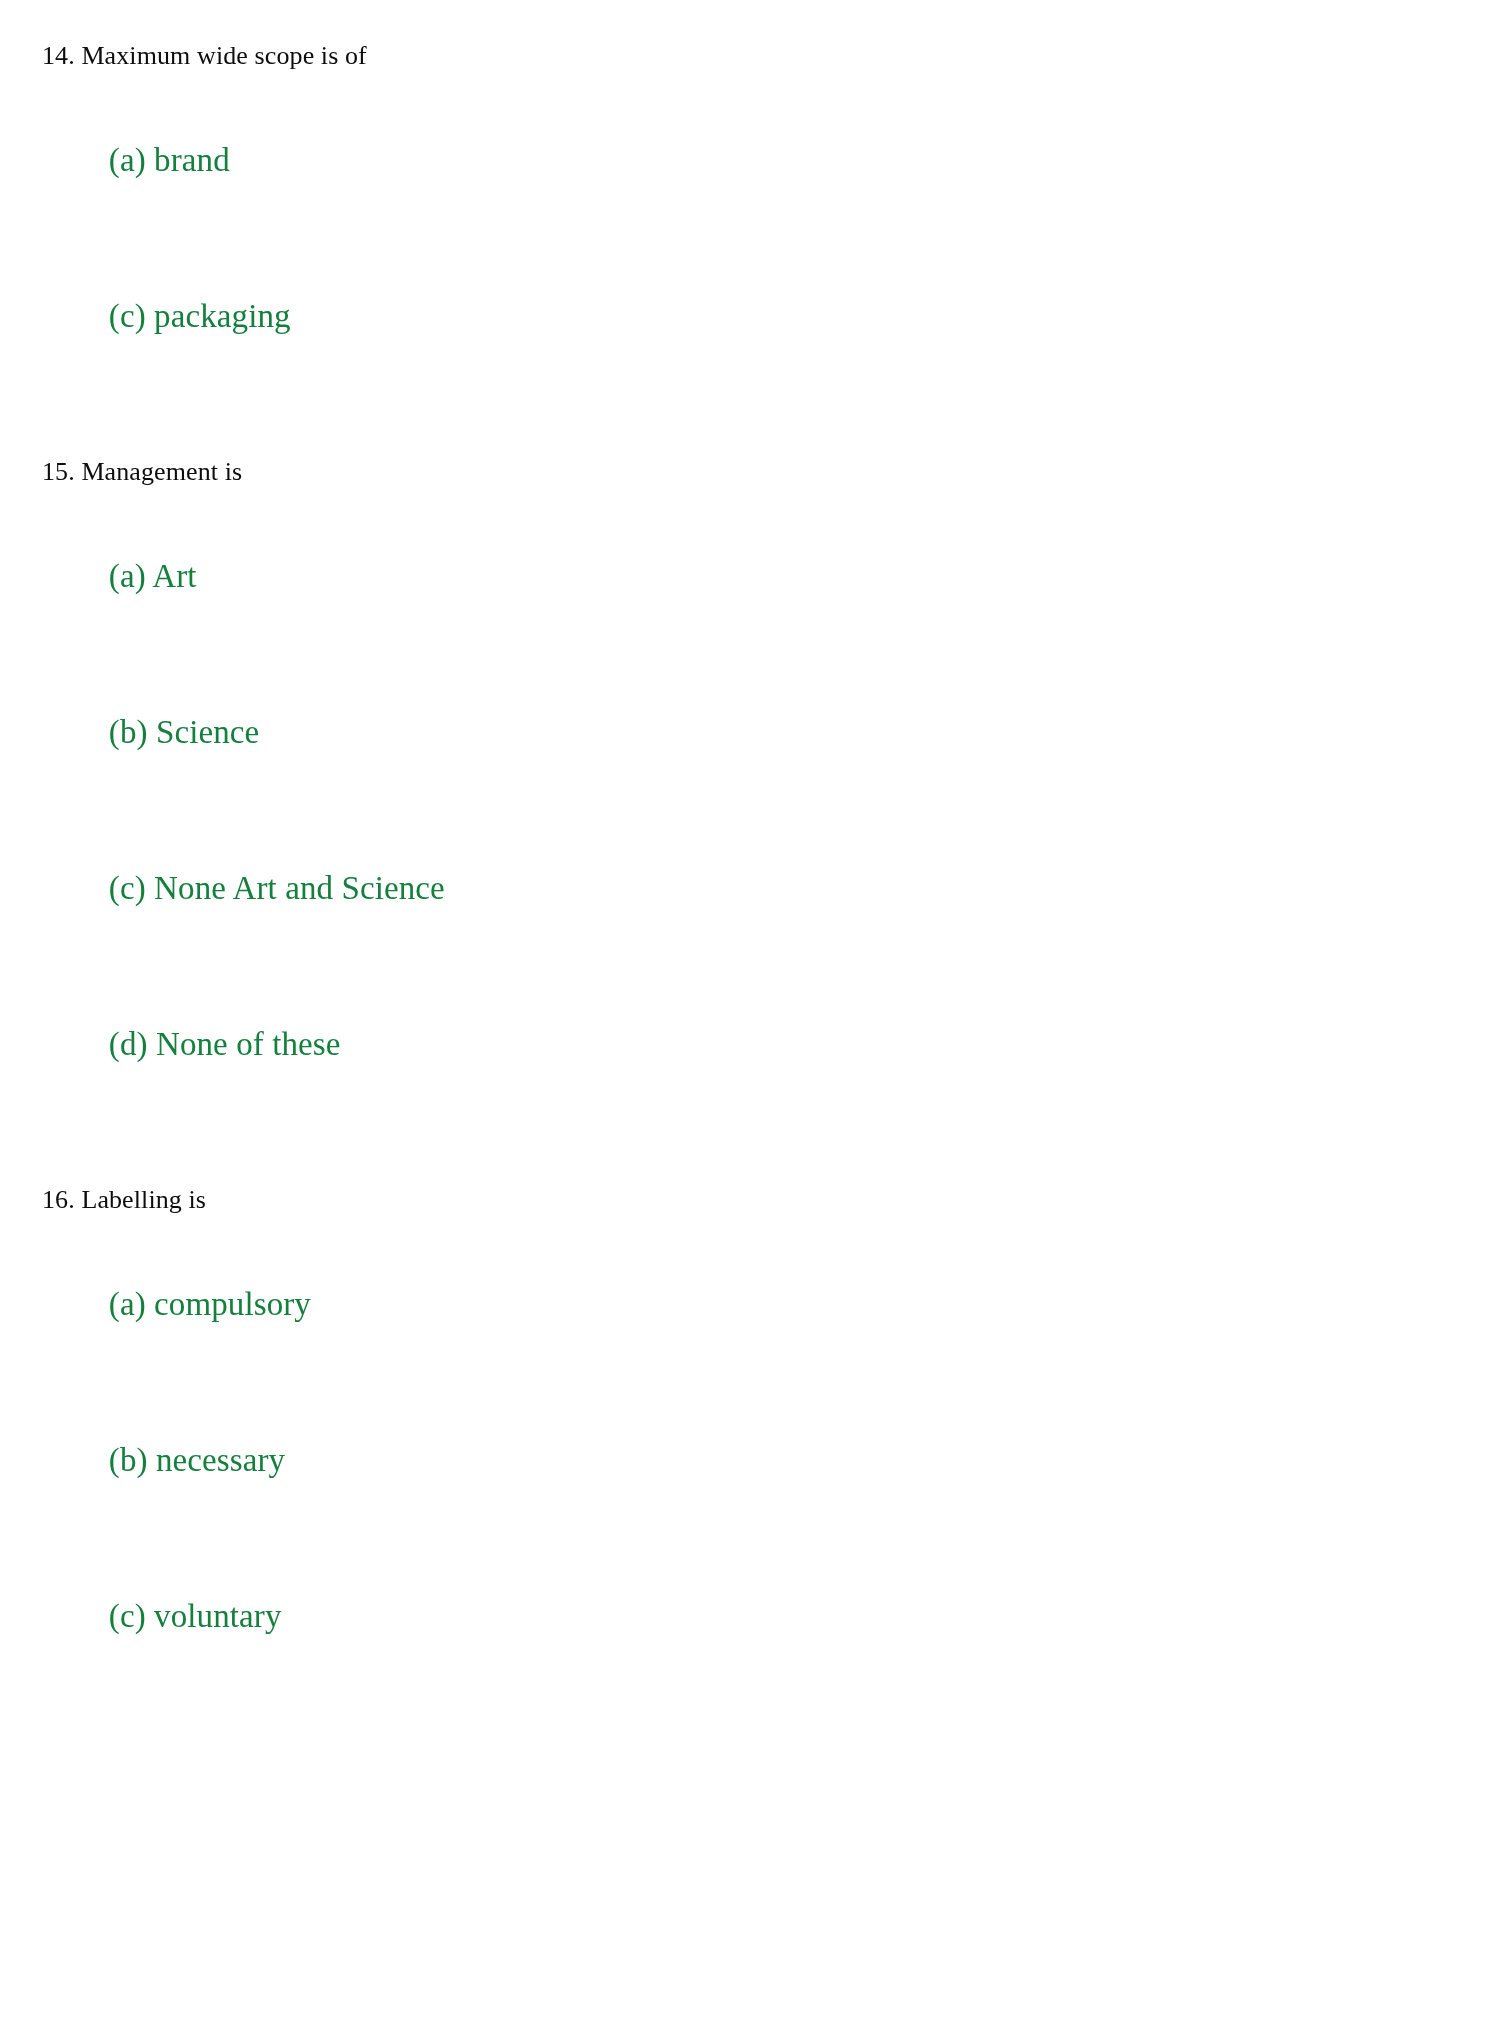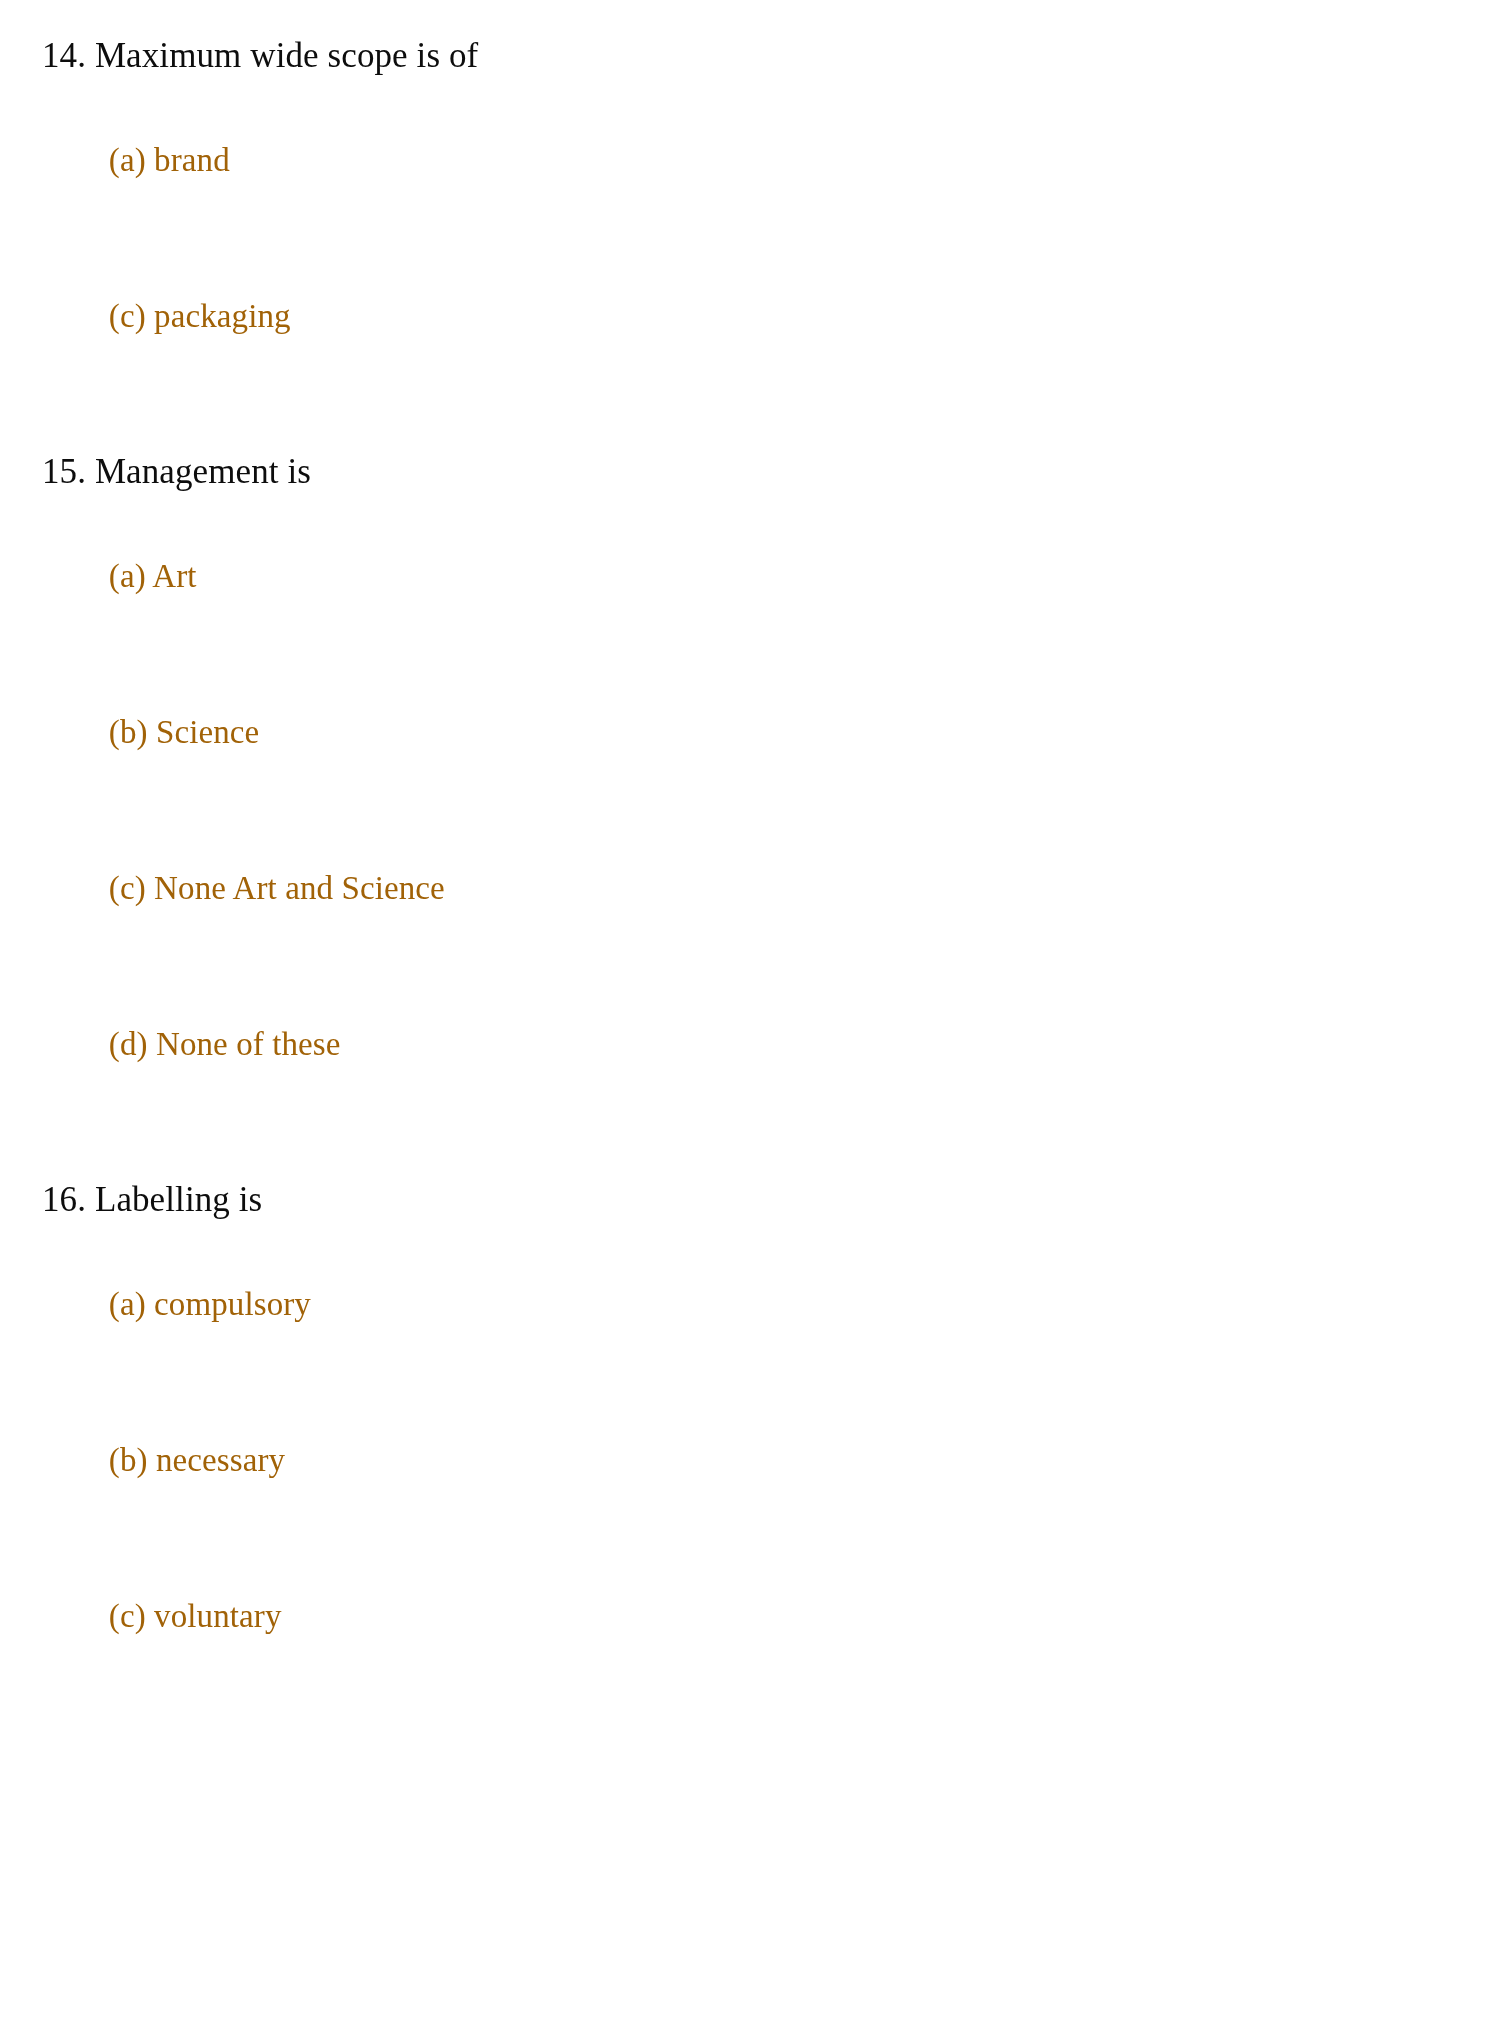--- a/index.html
+++ b/index.html
@@ -30,31 +30,31 @@
     top: 30px;
     width: 1380px;
   }
   .question-block {
     margin: 0 0 52px 0;
   }
   .question-block:last-child {
     margin-bottom: 0;
   }
   .question-stem {
-    font-size: 35px;
+    font-size: 26px;
     line-height: 52px;
     color: #0d0d0d;
     white-space: pre;
     letter-spacing: 0.1px;
     font-family: Liberation Serif, serif;
   }
   .option-row {
     font-size: 33px;
     line-height: 52px;
-    color: #a16207;
+    color: #15803d;
     white-space: pre;
     letter-spacing: 0.1px;
   }
   .option-label {
     display: inline;
   }
   .option-text {
     display: inline;
   }
   .opt-gap {

